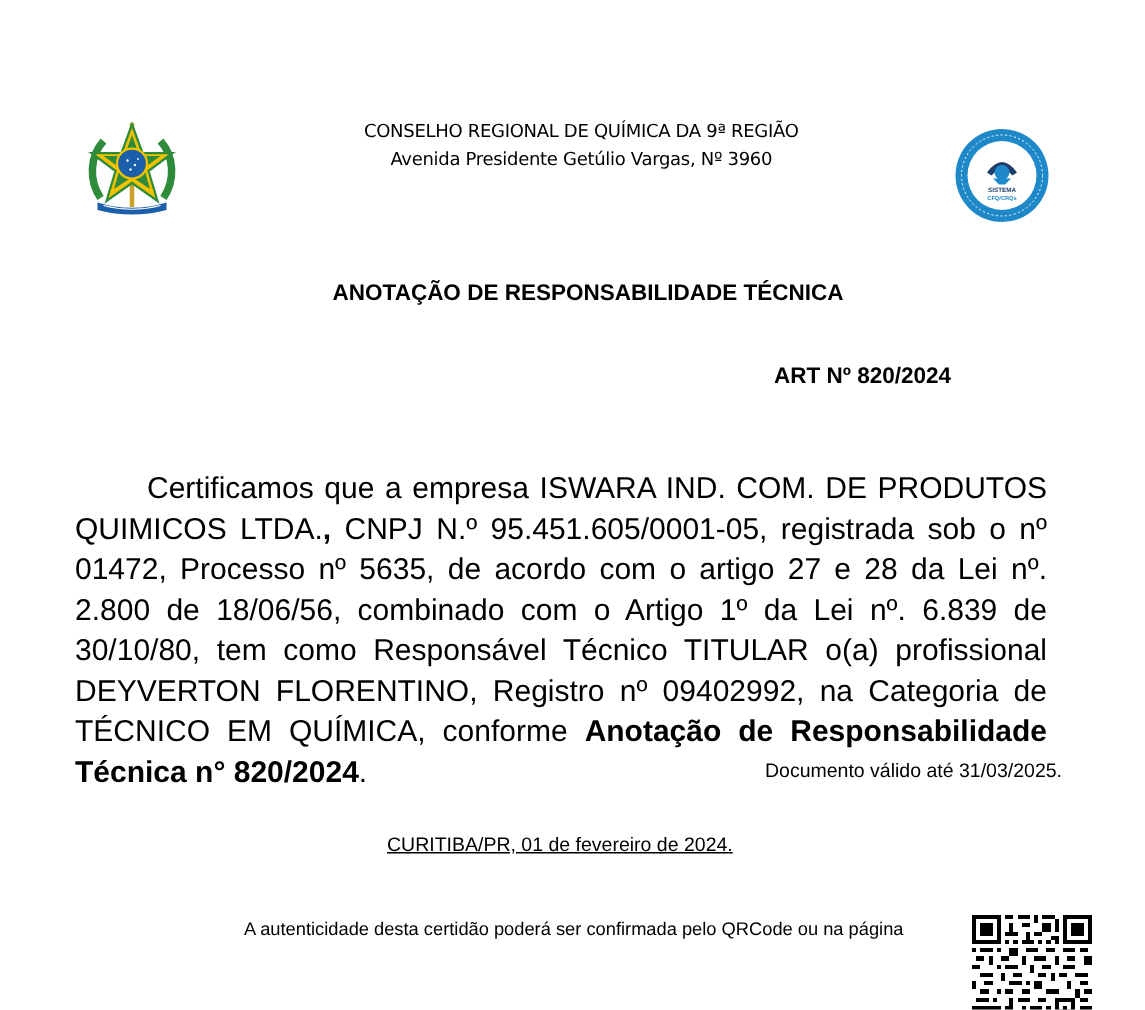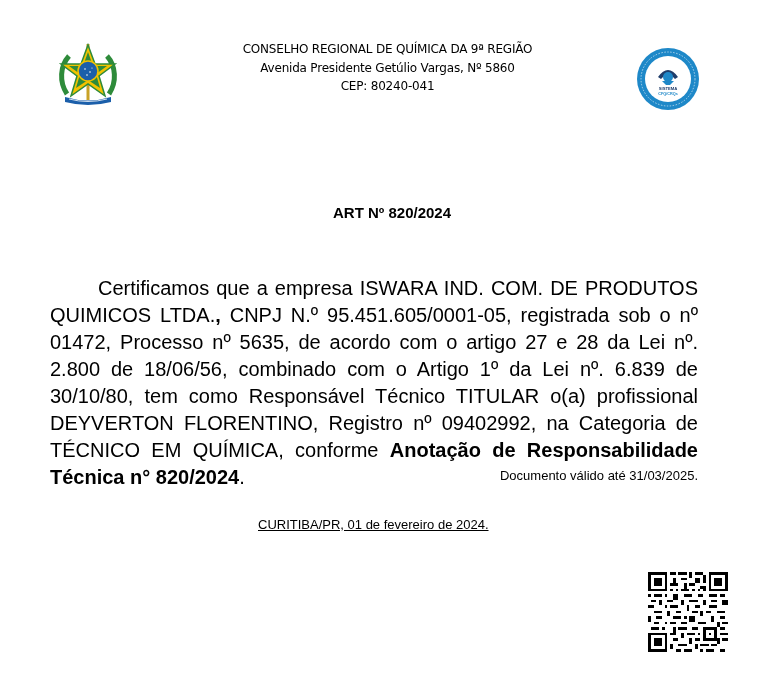--- a/index.html
+++ b/index.html
@@ -8,21 +8,21 @@
       background: #ffffff;
     }
     body {
       width: 763px;
       height: 673px;
       position: relative;
       overflow: hidden;
       color: #000000;
       font-family: "Liberation Sans", sans-serif;
     }
-    .abs { position: absolute; }
+    .abs { position: absolute; margin-top: 38px; }
 
     
     .coat {
       left: 57px; top: 42px; width: 62px; height: 66px;
     }
     .seal {
       left: 636px; top: 47px; width: 64px; height: 64px;
     }
     .org-header {
       left: 200px; top: 40px; width: 375px;
@@ -37,38 +37,38 @@
     
     .doc-title {
       left: 150px; top: 148px; width: 484px;
       text-align: center;
       font-weight: bold;
       font-size: 15px;
       line-height: 19px;
     }
     .art-number {
       left: 150px; top: 203px; width: 484px;
-      text-align: center;
+      text-align: right;
       font-weight: bold;
       font-size: 15px;
       line-height: 19px;
     }
 
     
     .body-para {
       left: 50px; top: 275px; width: 648px;
       font-size: 20px;
       line-height: 27px;
       text-align: justify;
       text-indent: 48px;
     }
     .body-para b { font-weight: bold; }
 
     .validity {
-      left: 380px; top: 468px; width: 318px;
+      left: 390px; top: 468px; width: 318px;
       text-align: right;
       font-size: 13px;
       line-height: 16px;
     }
     .place-date {
       left: 258px; top: 517px; width: 300px;
       font-size: 13px;
       line-height: 16px;
       text-decoration: underline;
     }
@@ -106,49 +106,50 @@
     <circle cx="30" cy="33" r="0.8" fill="#fff"></circle>
     <circle cx="35" cy="26" r="0.6" fill="#fff"></circle>
 
     <path d="M8 55 Q31 62 54 55 L54 60 Q31 66 8 60 Z" fill="#1b5faa"></path>
     <path d="M12 57 Q31 62 50 57" stroke="#fff" stroke-width="0.8" fill="none"></path>
   </svg>
 </div>
 
 <div class="abs org-header">
   <div>CONSELHO REGIONAL DE QUÍMICA DA 9ª REGIÃO</div>
-  <div>Avenida Presidente Getúlio Vargas, Nº 5860</div>
-  <div>CEP: 80240-041</div>
+  <div>Avenida Presidente Getúlio Vargas, Nº 3960</div>
 </div>
 
 <div class="abs seal">
   <svg width="64" height="64" viewBox="0 0 64 64">
     <circle cx="32" cy="32" r="31" fill="#1e88c8"></circle>
     <circle cx="32" cy="32" r="23" fill="#ffffff"></circle>
     <circle cx="32" cy="32" r="27" fill="none" stroke="#ffffff" stroke-width="0.6" stroke-dasharray="1.5 1.5"></circle>
 
     <path d="M22 30 Q32 16 42 30 L39 32 Q32 24 25 32 Z" fill="#1f3d6b"></path>
     <circle cx="32" cy="30" r="5" fill="#1e88c8"></circle>
     <path d="M26 34 L38 34 L34 38 L30 38 Z" fill="#1e88c8"></path>
     <text x="32" y="43" text-anchor="middle" font-family="Liberation Sans, sans-serif" font-size="4.2" font-weight="bold" fill="#1f3d6b">SISTEMA</text>
     <text x="32" y="48" text-anchor="middle" font-family="Liberation Sans, sans-serif" font-size="3.8" font-weight="bold" fill="#1e88c8">CFQ/CRQs</text>
   </svg>
 </div>
 
 <div class="abs doc-title">
+  <div>ANOTAÇÃO DE RESPONSABILIDADE TÉCNICA</div>
 </div>
 <div class="abs art-number">ART Nº 820/2024</div>
 
 <div class="abs body-para"><span>Certificamos que a empresa ISWARA IND. COM. DE PRODUTOS QUIMICOS LTDA.</span><b>,</b><span> CNPJ N.º 95.451.605/0001-05,   registrada sob o nº  01472, Processo nº 5635, de acordo com o artigo 27 e 28 da Lei nº. 2.800 de 18/06/56, combinado com o Artigo 1º da Lei nº. 6.839 de 30/10/80, tem como Responsável Técnico TITULAR o(a) profissional DEYVERTON FLORENTINO, Registro nº 09402992, na Categoria de TÉCNICO EM QUÍMICA, conforme </span><b>Anotação de Responsabilidade Técnica n° 820/2024</b><span>.</span></div>
 
 <div class="abs validity">Documento válido até 31/03/2025.</div>
 
 <div class="abs place-date">CURITIBA/PR, 01 de fevereiro de 2024.</div>
 
 <div class="abs auth">
+  <div>A autenticidade desta certidão poderá ser confirmada pelo QRCode ou na página</div>
 </div>
 
 <div class="abs qr">
   <svg width="80" height="80" viewBox="0 0 29 29" shape-rendering="crispEdges">
     <rect width="29" height="29" fill="#fff"></rect>
 
     <g fill="#000">
       <rect x="0" y="0" width="7" height="7"></rect>
       <rect x="22" y="0" width="7" height="7"></rect>
       <rect x="0" y="22" width="7" height="7"></rect>

